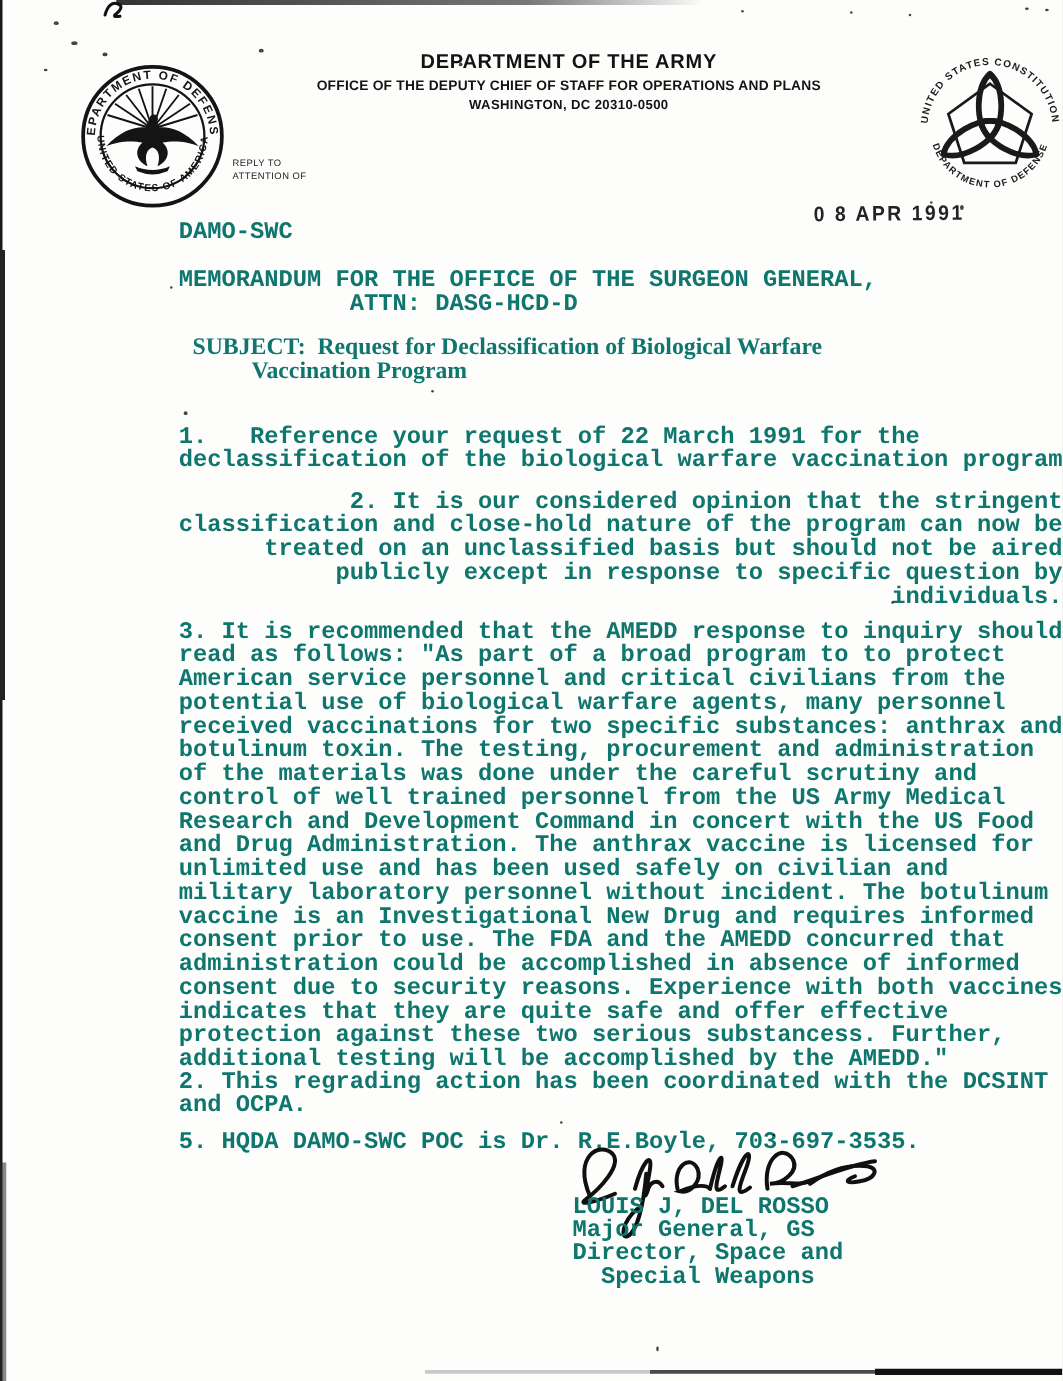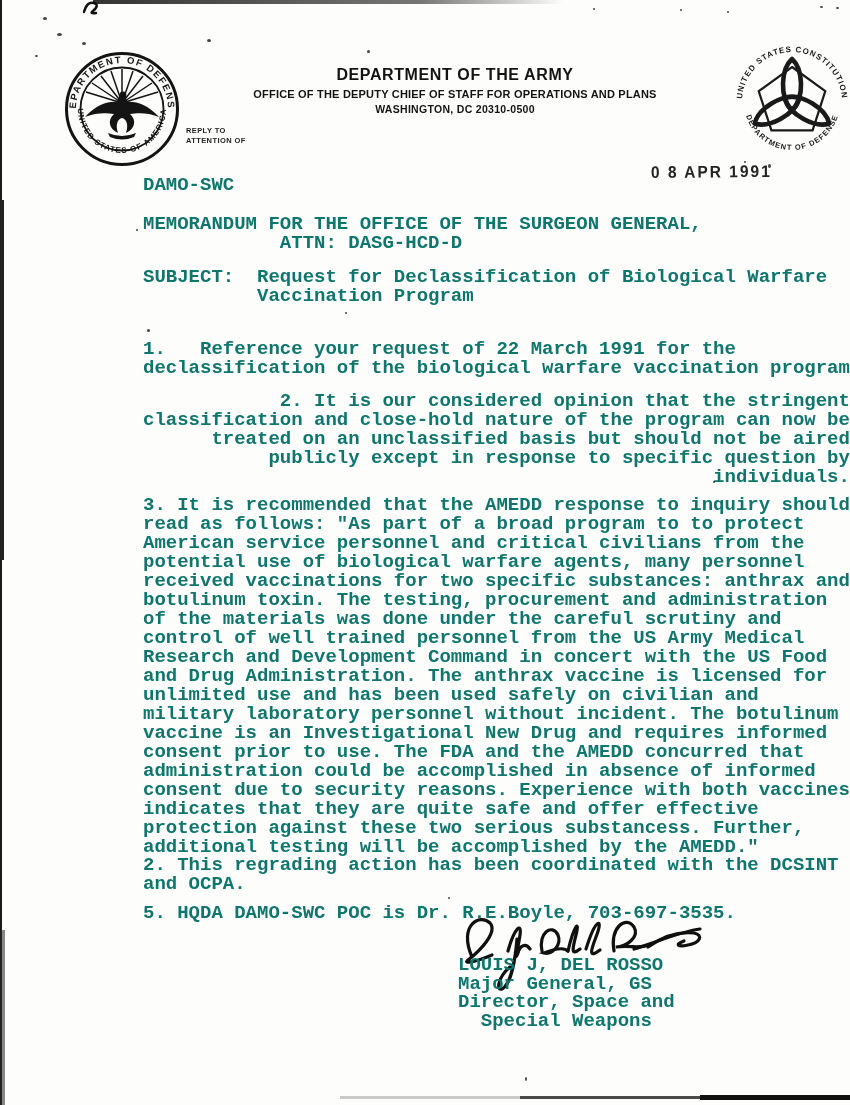--- a/index.html
+++ b/index.html
@@ -17,30 +17,30 @@
   .edge-bottom-b{position:absolute;left:520px;top:1096px;width:180px;height:3px;background:#4a4a4a;}
   .edge-bottom-c{position:absolute;left:700px;top:1095px;width:150px;height:5px;background:#111;}
 
   .mono{
     position:absolute; margin:0; white-space:pre;
     font-family:"Liberation Mono", monospace;
     font-weight:bold; font-size:19px; line-height:19px;
     color:#0f766e; letter-spacing:0;
   }
   .hdr{
-    position:absolute; left:230px; top:66px; width:450px;
+    position:absolute; left:230px; top:41px; width:450px;
     text-align:center; font-weight:bold; color:#131313;
   }
   .hdr-l1{font-size:16px; letter-spacing:.6px; margin-bottom:4px;}
   .hdr-l2{font-size:11px; letter-spacing:.2px; margin-bottom:3px;}
   .hdr-l3{font-size:10.5px; letter-spacing:.3px;}
   .reply{
     position:absolute; left:186px; top:126px; margin:0;
     font-family:"Liberation Sans",sans-serif;
-    font-size:7.5px; font-weight:bold; line-height:10px;
+    font-size:7.5px; font-weight:normal; line-height:10px;
     letter-spacing:.4px; white-space:pre; color:#222;
   }
   .datestamp{
     position:absolute; left:651px; top:163px;
     font-family:"Liberation Sans",sans-serif;
     font-weight:bold; font-size:15.5px; letter-spacing:2px;
     color:#232323; transform:rotate(-.6deg) scaleY(1.08);
     white-space:pre;
   }
   .seal{position:absolute;}
@@ -118,21 +118,21 @@
     <div class="hdr-l3">WASHINGTON, DC 20310-0500</div>
   </div>
   <pre class="reply">REPLY TO
 ATTENTION OF</pre>
 
   <div class="datestamp">0 8 APR 1991</div>
 
   <pre class="mono" style="left:143px;top:176px;">DAMO-SWC</pre>
   <pre class="mono" style="left:143px;top:215px;">MEMORANDUM FOR THE OFFICE OF THE SURGEON GENERAL,
             ATTN: DASG-HCD-D</pre>
-  <pre class="mono" style="left:143px;top:268px;">SUBJECT:  Request for Declassification of Biological Warfare
+  <pre class="mono" style="left:154px;top:268px;font-family:Liberation Serif, serif;">SUBJECT:  Request for Declassification of Biological Warfare
           Vaccination Program</pre>
   <pre class="mono" style="left:143px;top:340px;">1.   Reference your request of 22 March 1991 for the
 declassification of the biological warfare vaccination program.</pre>
   <pre class="mono" style="left:143px;top:392px;text-align:right;">2. It is our considered opinion that the stringent
 classification and close-hold nature of the program can now be
 treated on an unclassified basis but should not be aired
 publicly except in response to specific question by
 individuals.</pre>
   <pre class="mono" style="left:143px;top:496px;">3. It is recommended that the AMEDD response to inquiry should
 read as follows: "As part of a broad program to to protect

